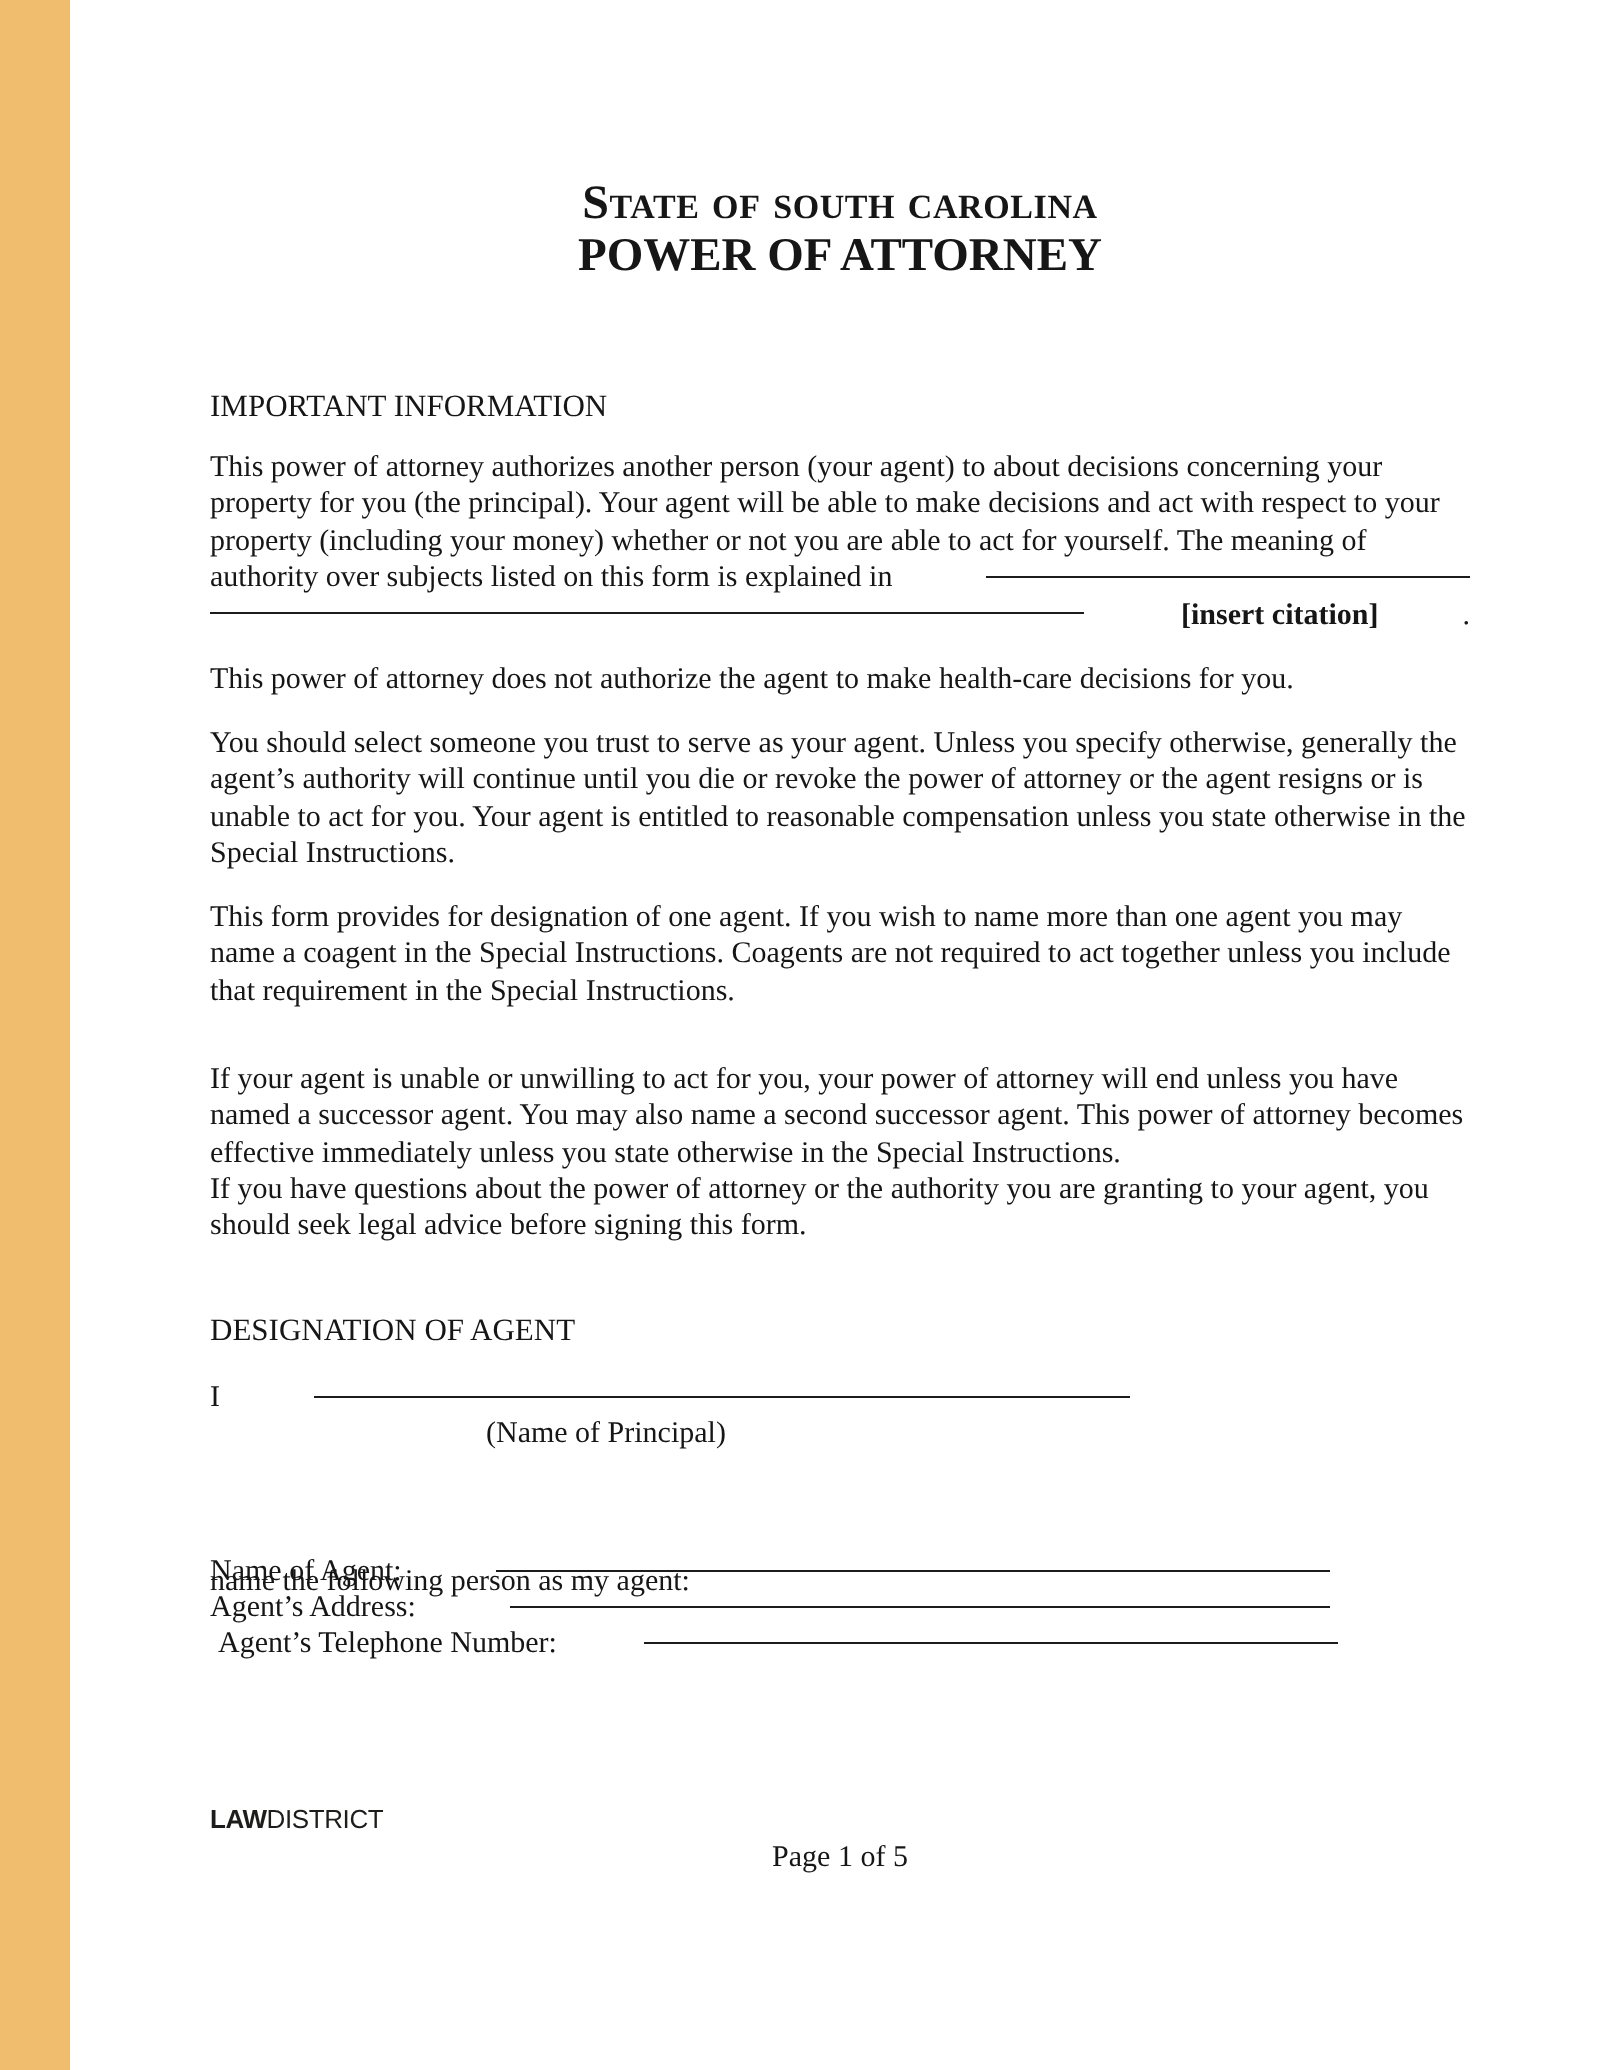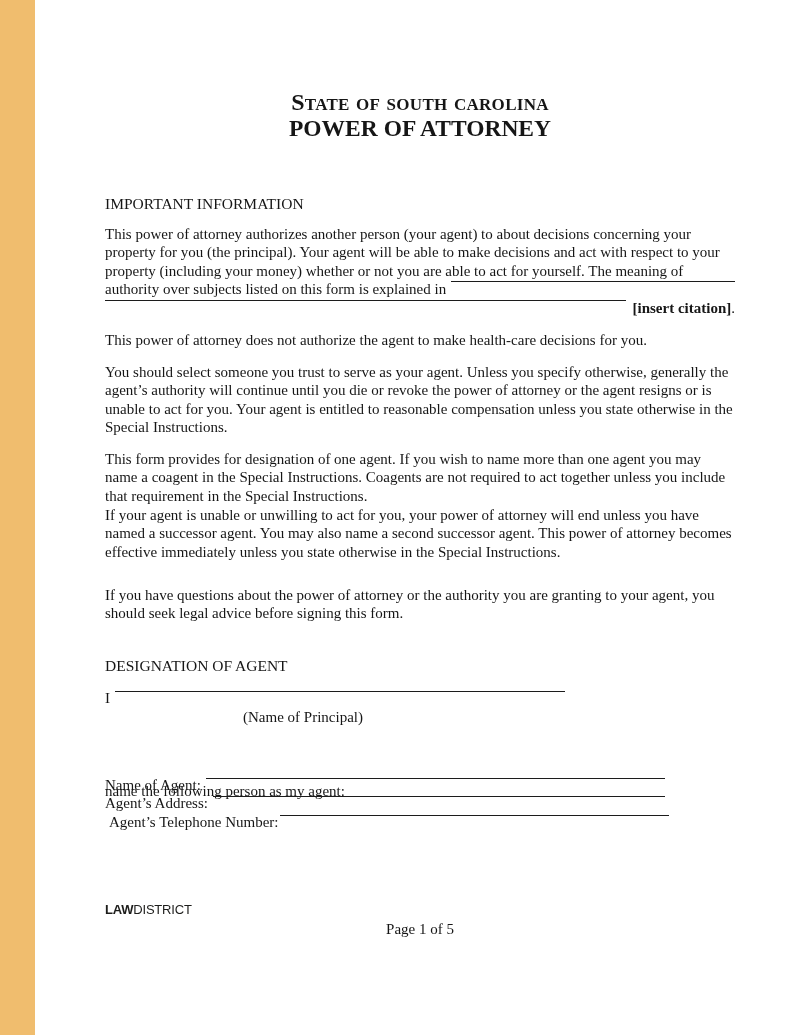--- a/index.html
+++ b/index.html
@@ -36,21 +36,21 @@
   }
 
   .sect-heading {
     font-weight: normal;
     font-size: 15.5px;
     margin: 0;
   }
   .para { line-height: 18.4px; }
   .pline { white-space: nowrap; line-height: 18.4px; }
 
-  .frow { display: flex; align-items: flex-start; height: 18.4px; }
+  .frow { display: flex; align-items: center; height: 18.4px; gap: 42px; }
   .blank {
     flex: 1;
     border-bottom: 1px solid #1c1c1c;
     margin: 0 0 3px 5px;
     height: 1px;
   }
   .blank.lead { margin-left: 0; margin-right: 7px; }
   .bold { font-weight: bold; }
 
   .prin-row { width: 460px; }
@@ -98,21 +98,21 @@
         <span>.</span>
     </div>
   </div>
 
   <div class="abs para" style="top:331px">This power of attorney does not authorize the agent to make health-care decisions for you.</div>
 
   <div class="abs para" style="top:363px">You should select someone you trust to serve as your agent. Unless you specify otherwise, generally the agent’s authority will continue until you die or revoke the power of attorney or the agent resigns or is unable to act for you. Your agent is entitled to reasonable compensation unless you state otherwise in the Special Instructions.</div>
 
   <div class="abs para" style="top:450px">This form provides for designation of one agent. If you wish to name more than one agent you may name a coagent in the Special Instructions. Coagents are not required to act together unless you include that requirement in the Special Instructions.</div>
 
-  <div class="abs para" style="top:506px">If your agent is unable or unwilling to act for you, your power of attorney will end unless you have named a successor agent. You may also name a second successor agent. This power of attorney becomes effective immediately unless you state otherwise in the Special Instructions.</div>
+  <div class="abs para" style="top:531px">If your agent is unable or unwilling to act for you, your power of attorney will end unless you have named a successor agent. You may also name a second successor agent. This power of attorney becomes effective immediately unless you state otherwise in the Special Instructions.</div>
 
   <div class="abs para" style="top:586px">If you have questions about the power of attorney or the authority you are granting to your agent, you should seek legal advice before signing this form.</div>
 
   <h2 class="abs sect-heading" style="top:657px">DESIGNATION OF AGENT</h2>
 
   <div class="abs frow prin-row" style="top:690px">
     <span>I</span>
     <span class="blank"></span>
   </div>
   <div class="abs caption" style="top:709px">(Name of Principal)</div>

